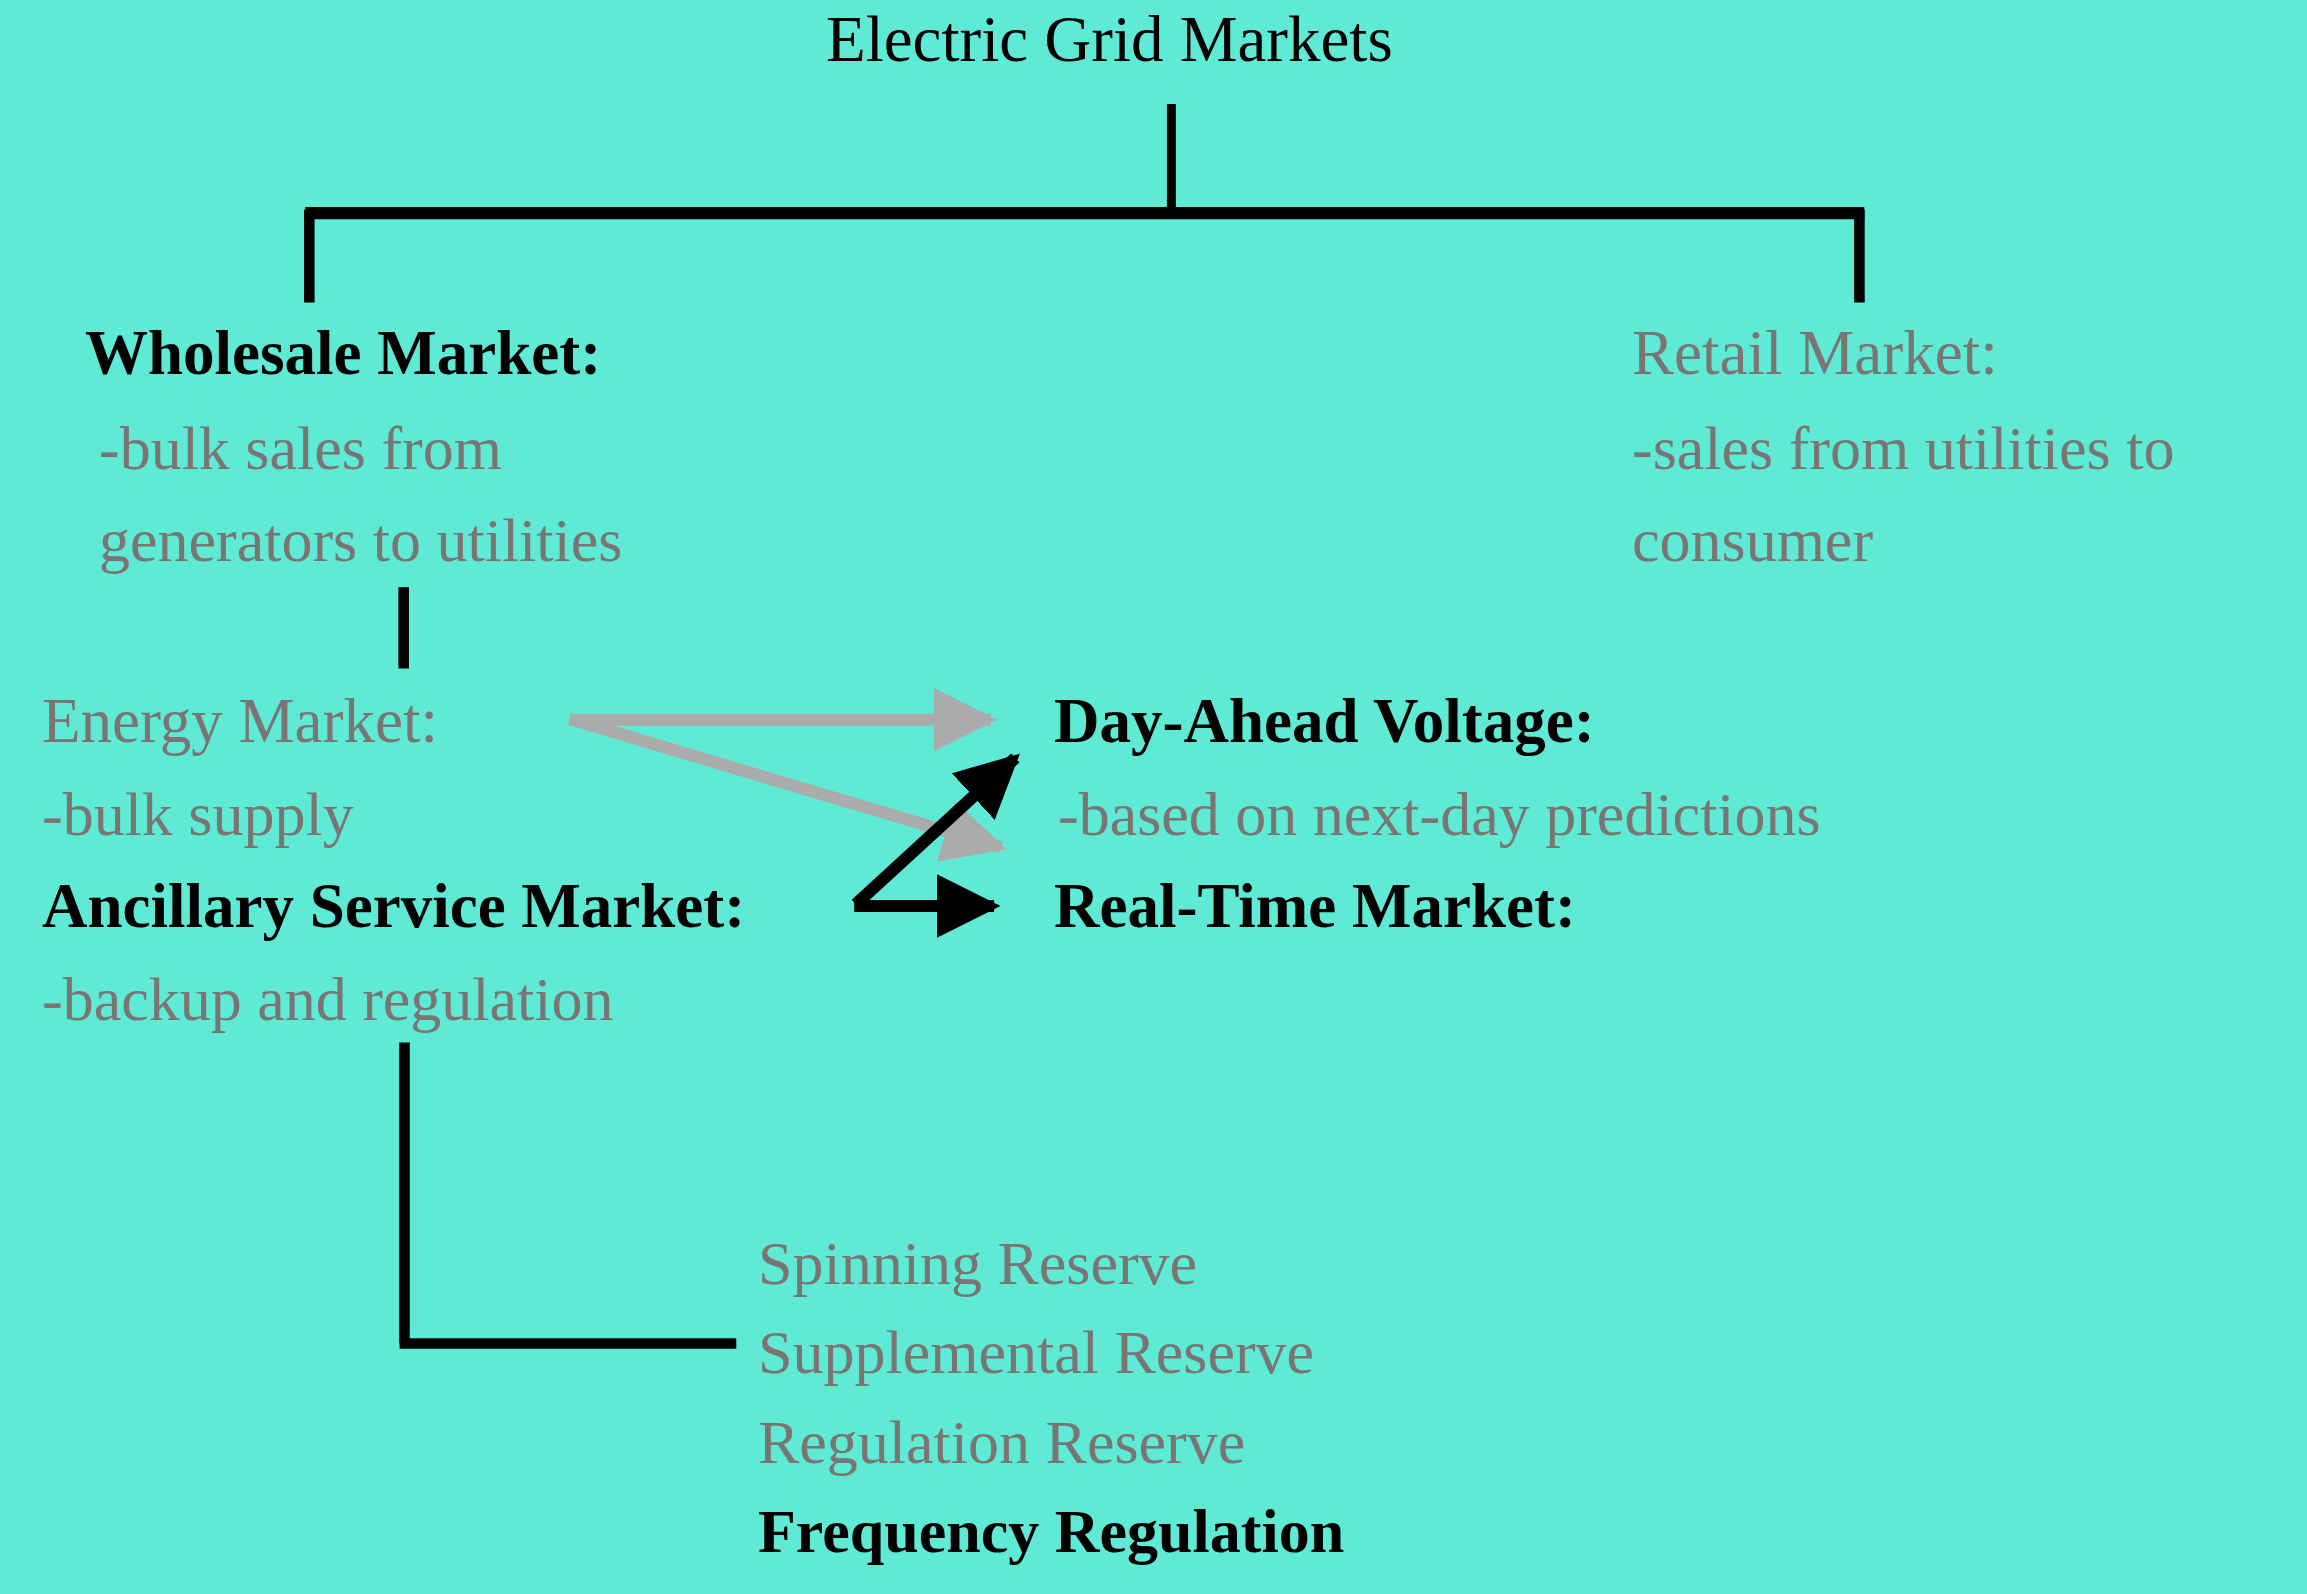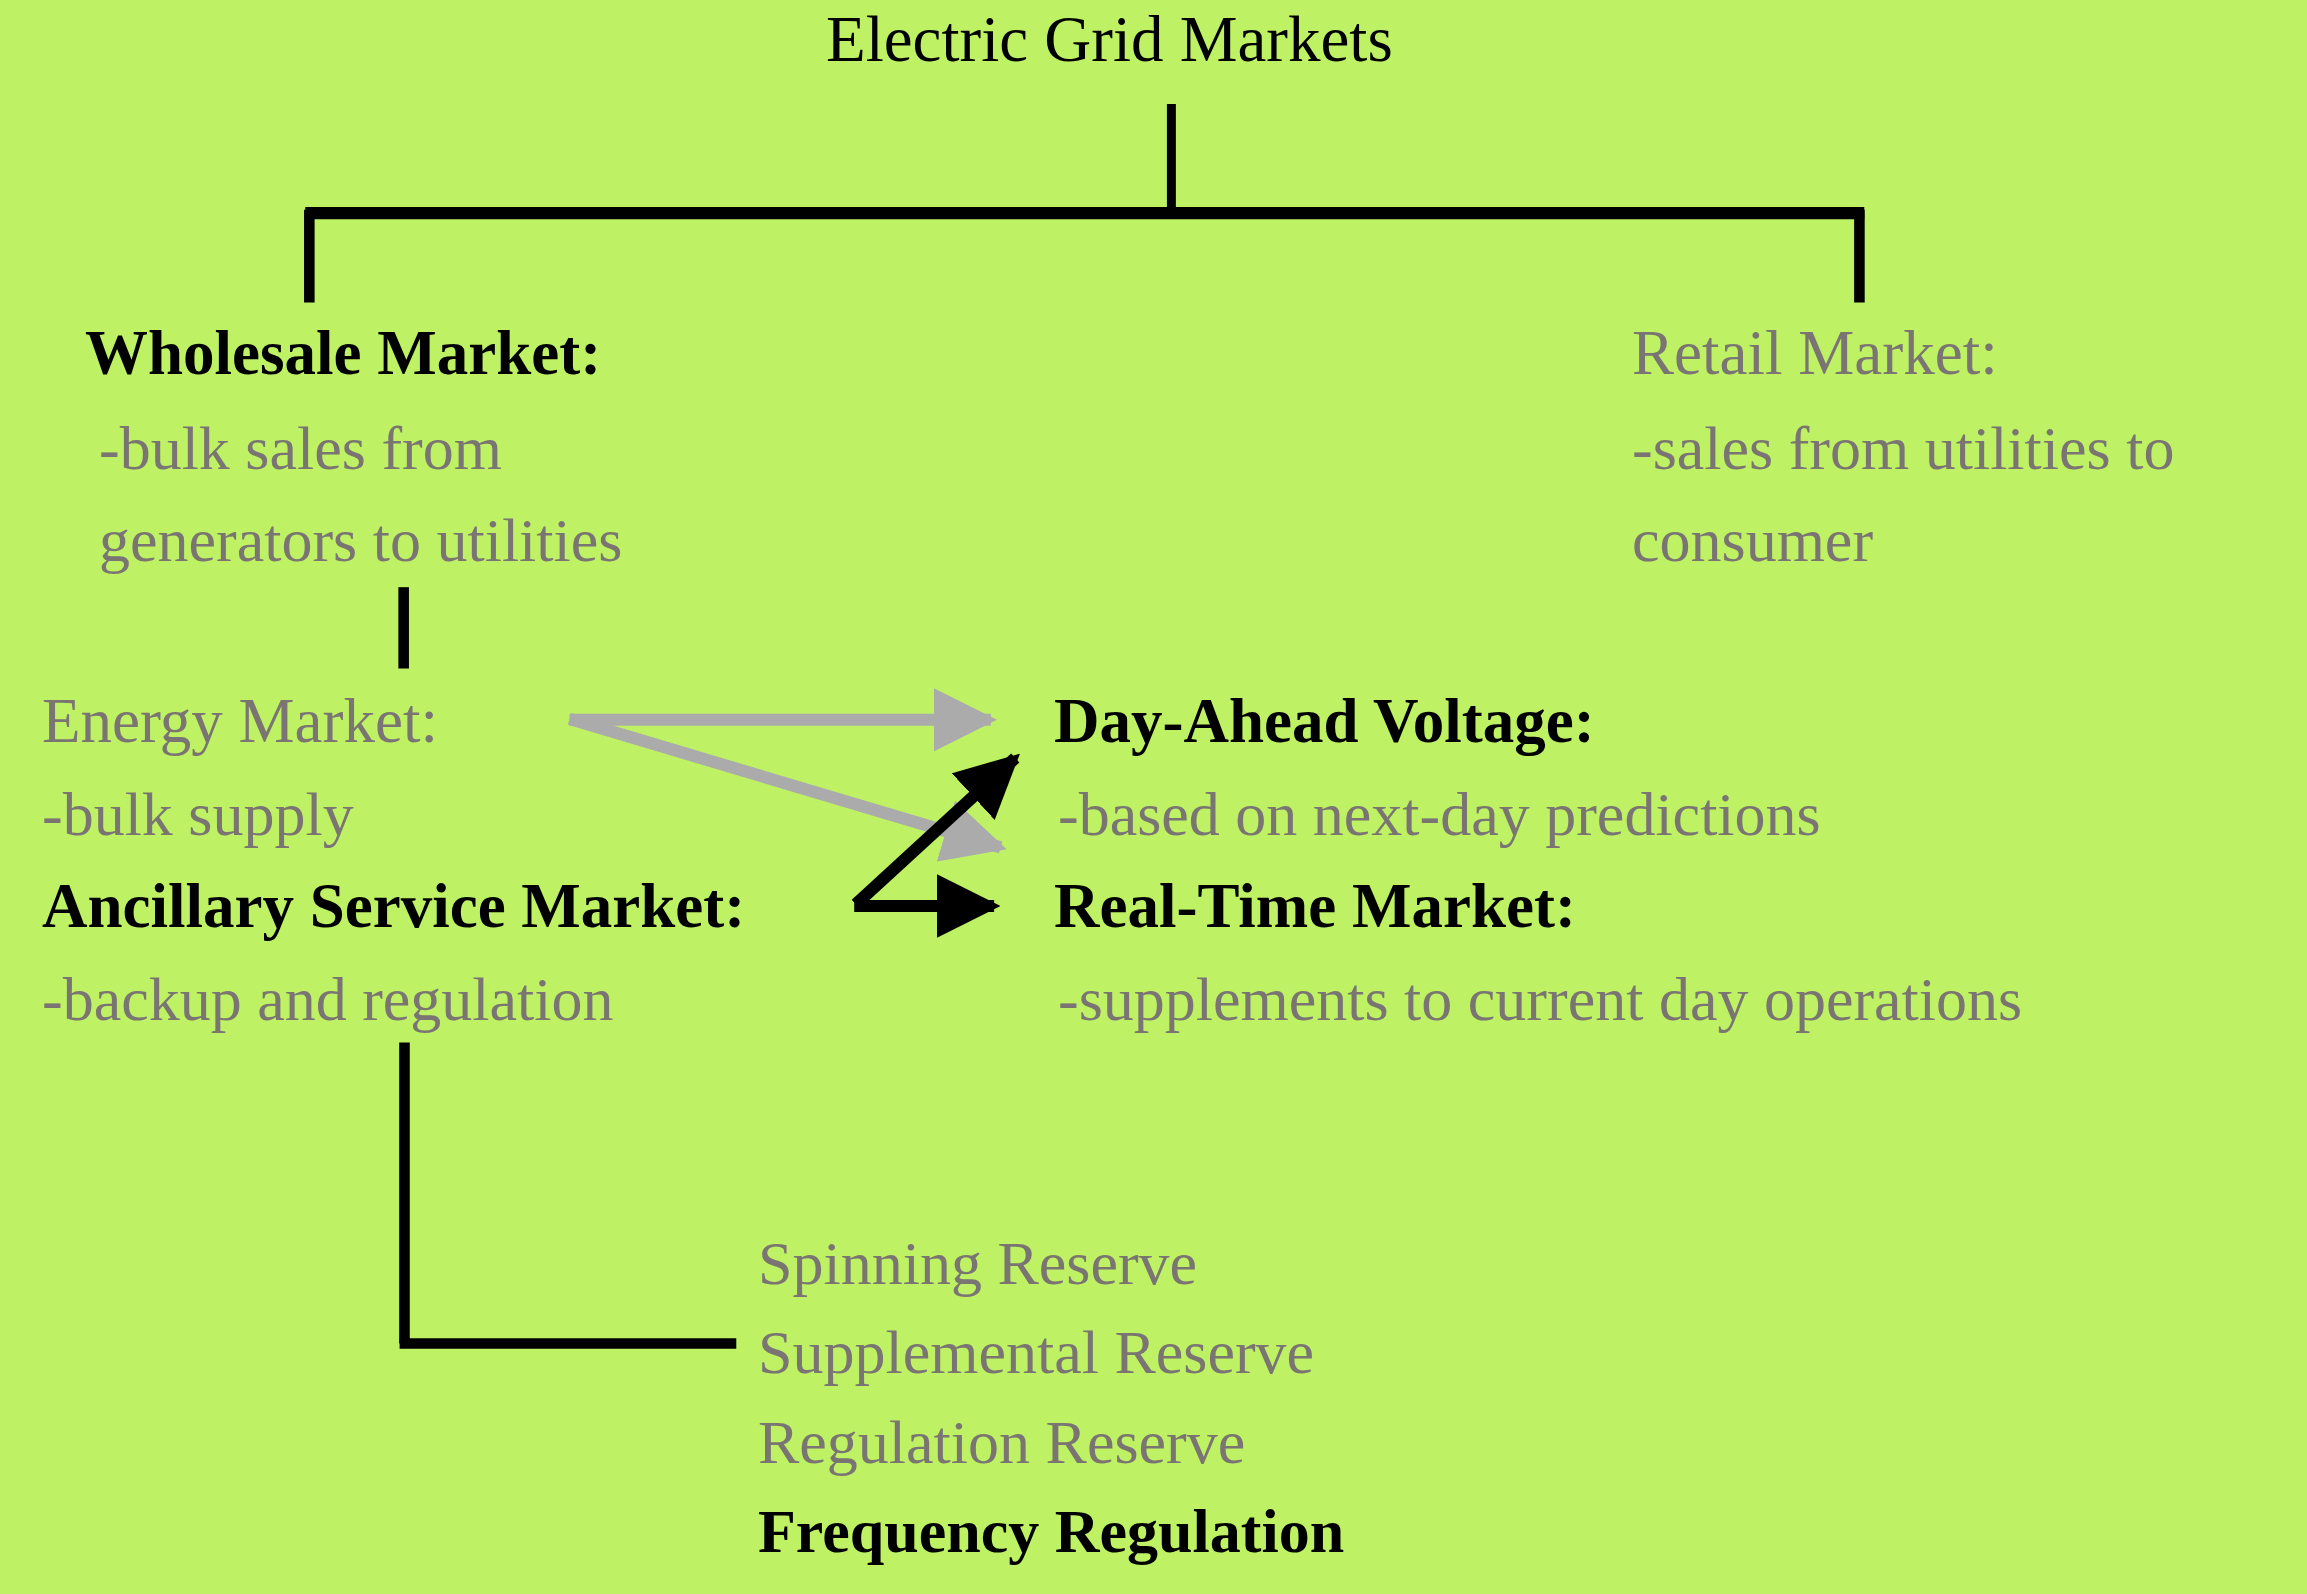--- a/index.html
+++ b/index.html
@@ -4,21 +4,21 @@
 <style>
   html, body {
     margin: 0;
     padding: 0;
     background: #ffffff;
   }
   #canvas {
     position: relative;
     width: 2307px;
     height: 1594px;
-    background: #bef264;
+    background: #5eead4;
     font-family: "Liberation Serif", "DejaVu Serif", serif;
     overflow: hidden;
   }
   .txt {
     position: absolute;
     white-space: nowrap;
     line-height: 1.0;
   }
   .hdr-black {
     color: #000000;
@@ -104,21 +104,20 @@
   <div class="txt hdr-gray" style="left:42px; top:690px;">Energy Market:</div>
   <div class="txt sub-gray" style="left:42px; top:783px;">-bulk supply</div>
 
   <div class="txt hdr-black" style="left:42px; top:875px;">Ancillary Service Market:</div>
   <div class="txt sub-gray" style="left:42px; top:968px;">-backup and regulation</div>
 
   <div class="txt hdr-black" style="left:1054px; top:690px;">Day-Ahead Voltage:</div>
   <div class="txt sub-gray" style="left:1058px; top:783px;">-based on next-day predictions</div>
 
   <div class="txt hdr-black" style="left:1054px; top:875px;">Real-Time Market:</div>
-  <div class="txt sub-gray" style="left:1058px; top:968px;">-supplements to current day operations</div>
 
   <div class="txt listitem-gray" style="left:758px; top:1232px;">Spinning Reserve</div>
   <div class="txt listitem-gray" style="left:758px; top:1321px;font-family:Liberation Serif, serif;">Supplemental Reserve</div>
   <div class="txt listitem-gray" style="left:758px; top:1411px;">Regulation Reserve</div>
   <div class="txt listitem-black" style="left:758px; top:1500px;">Frequency Regulation</div>
 
 </div>
 
 
 </body></html>

